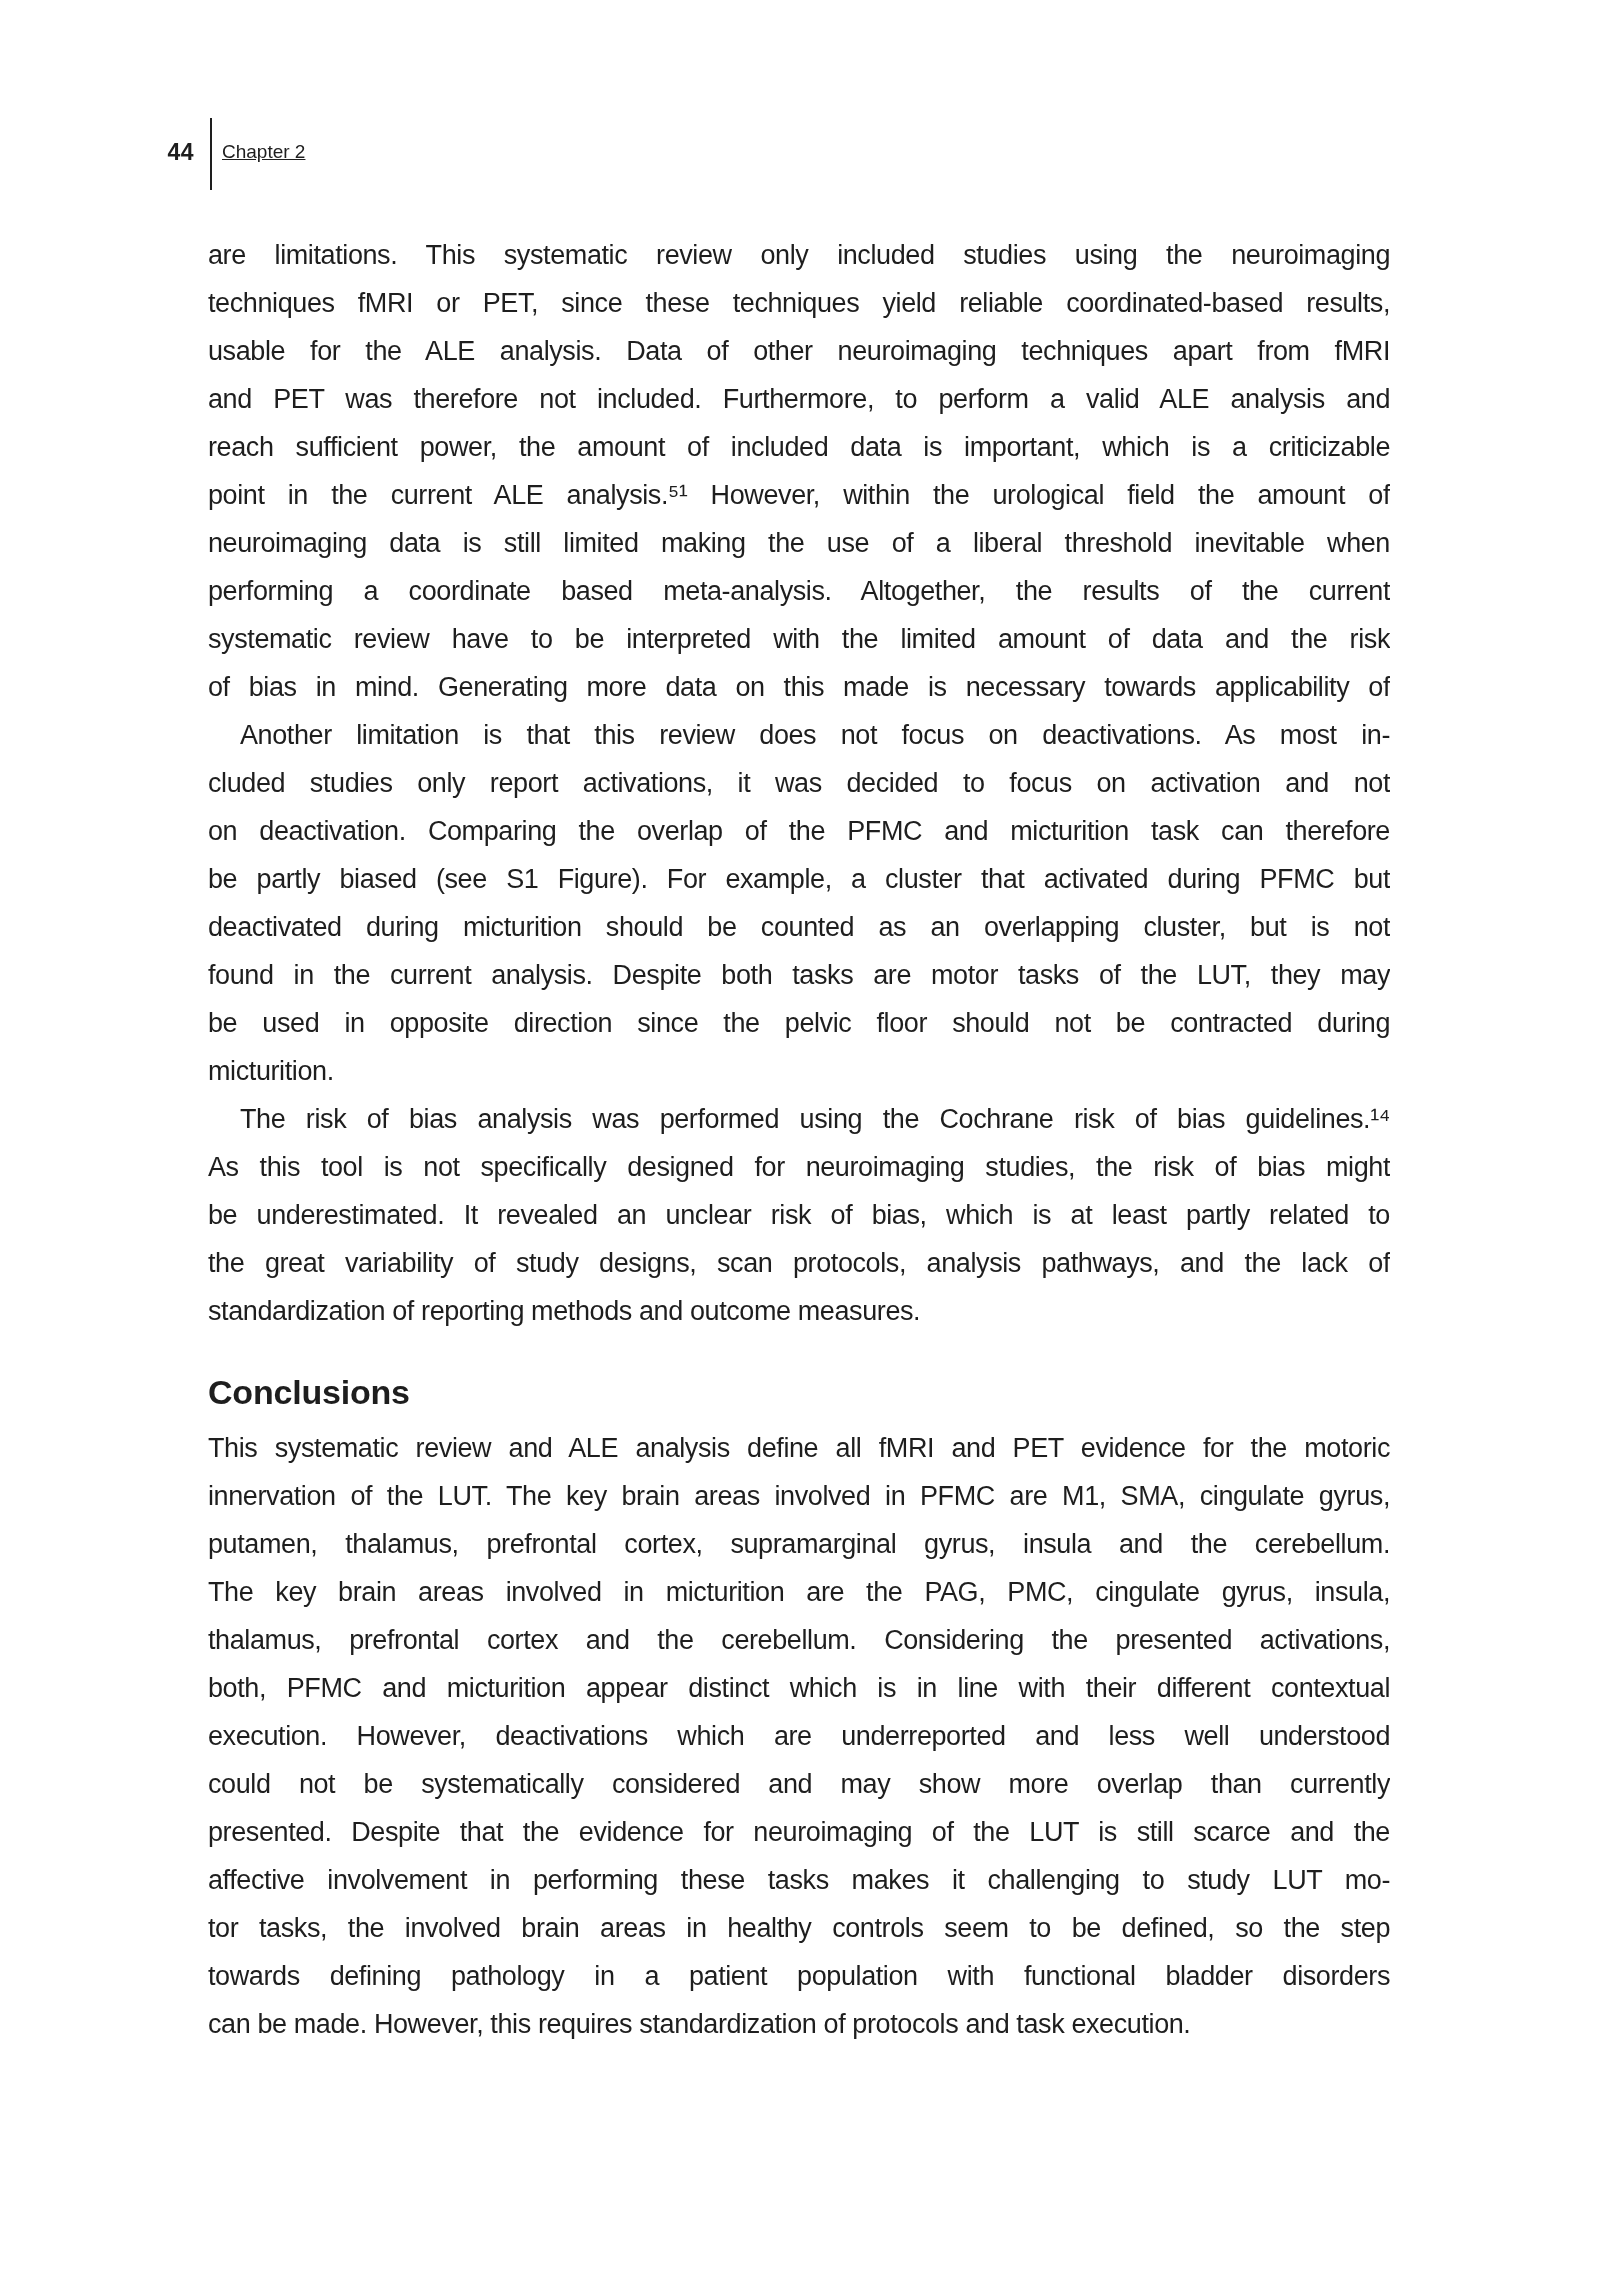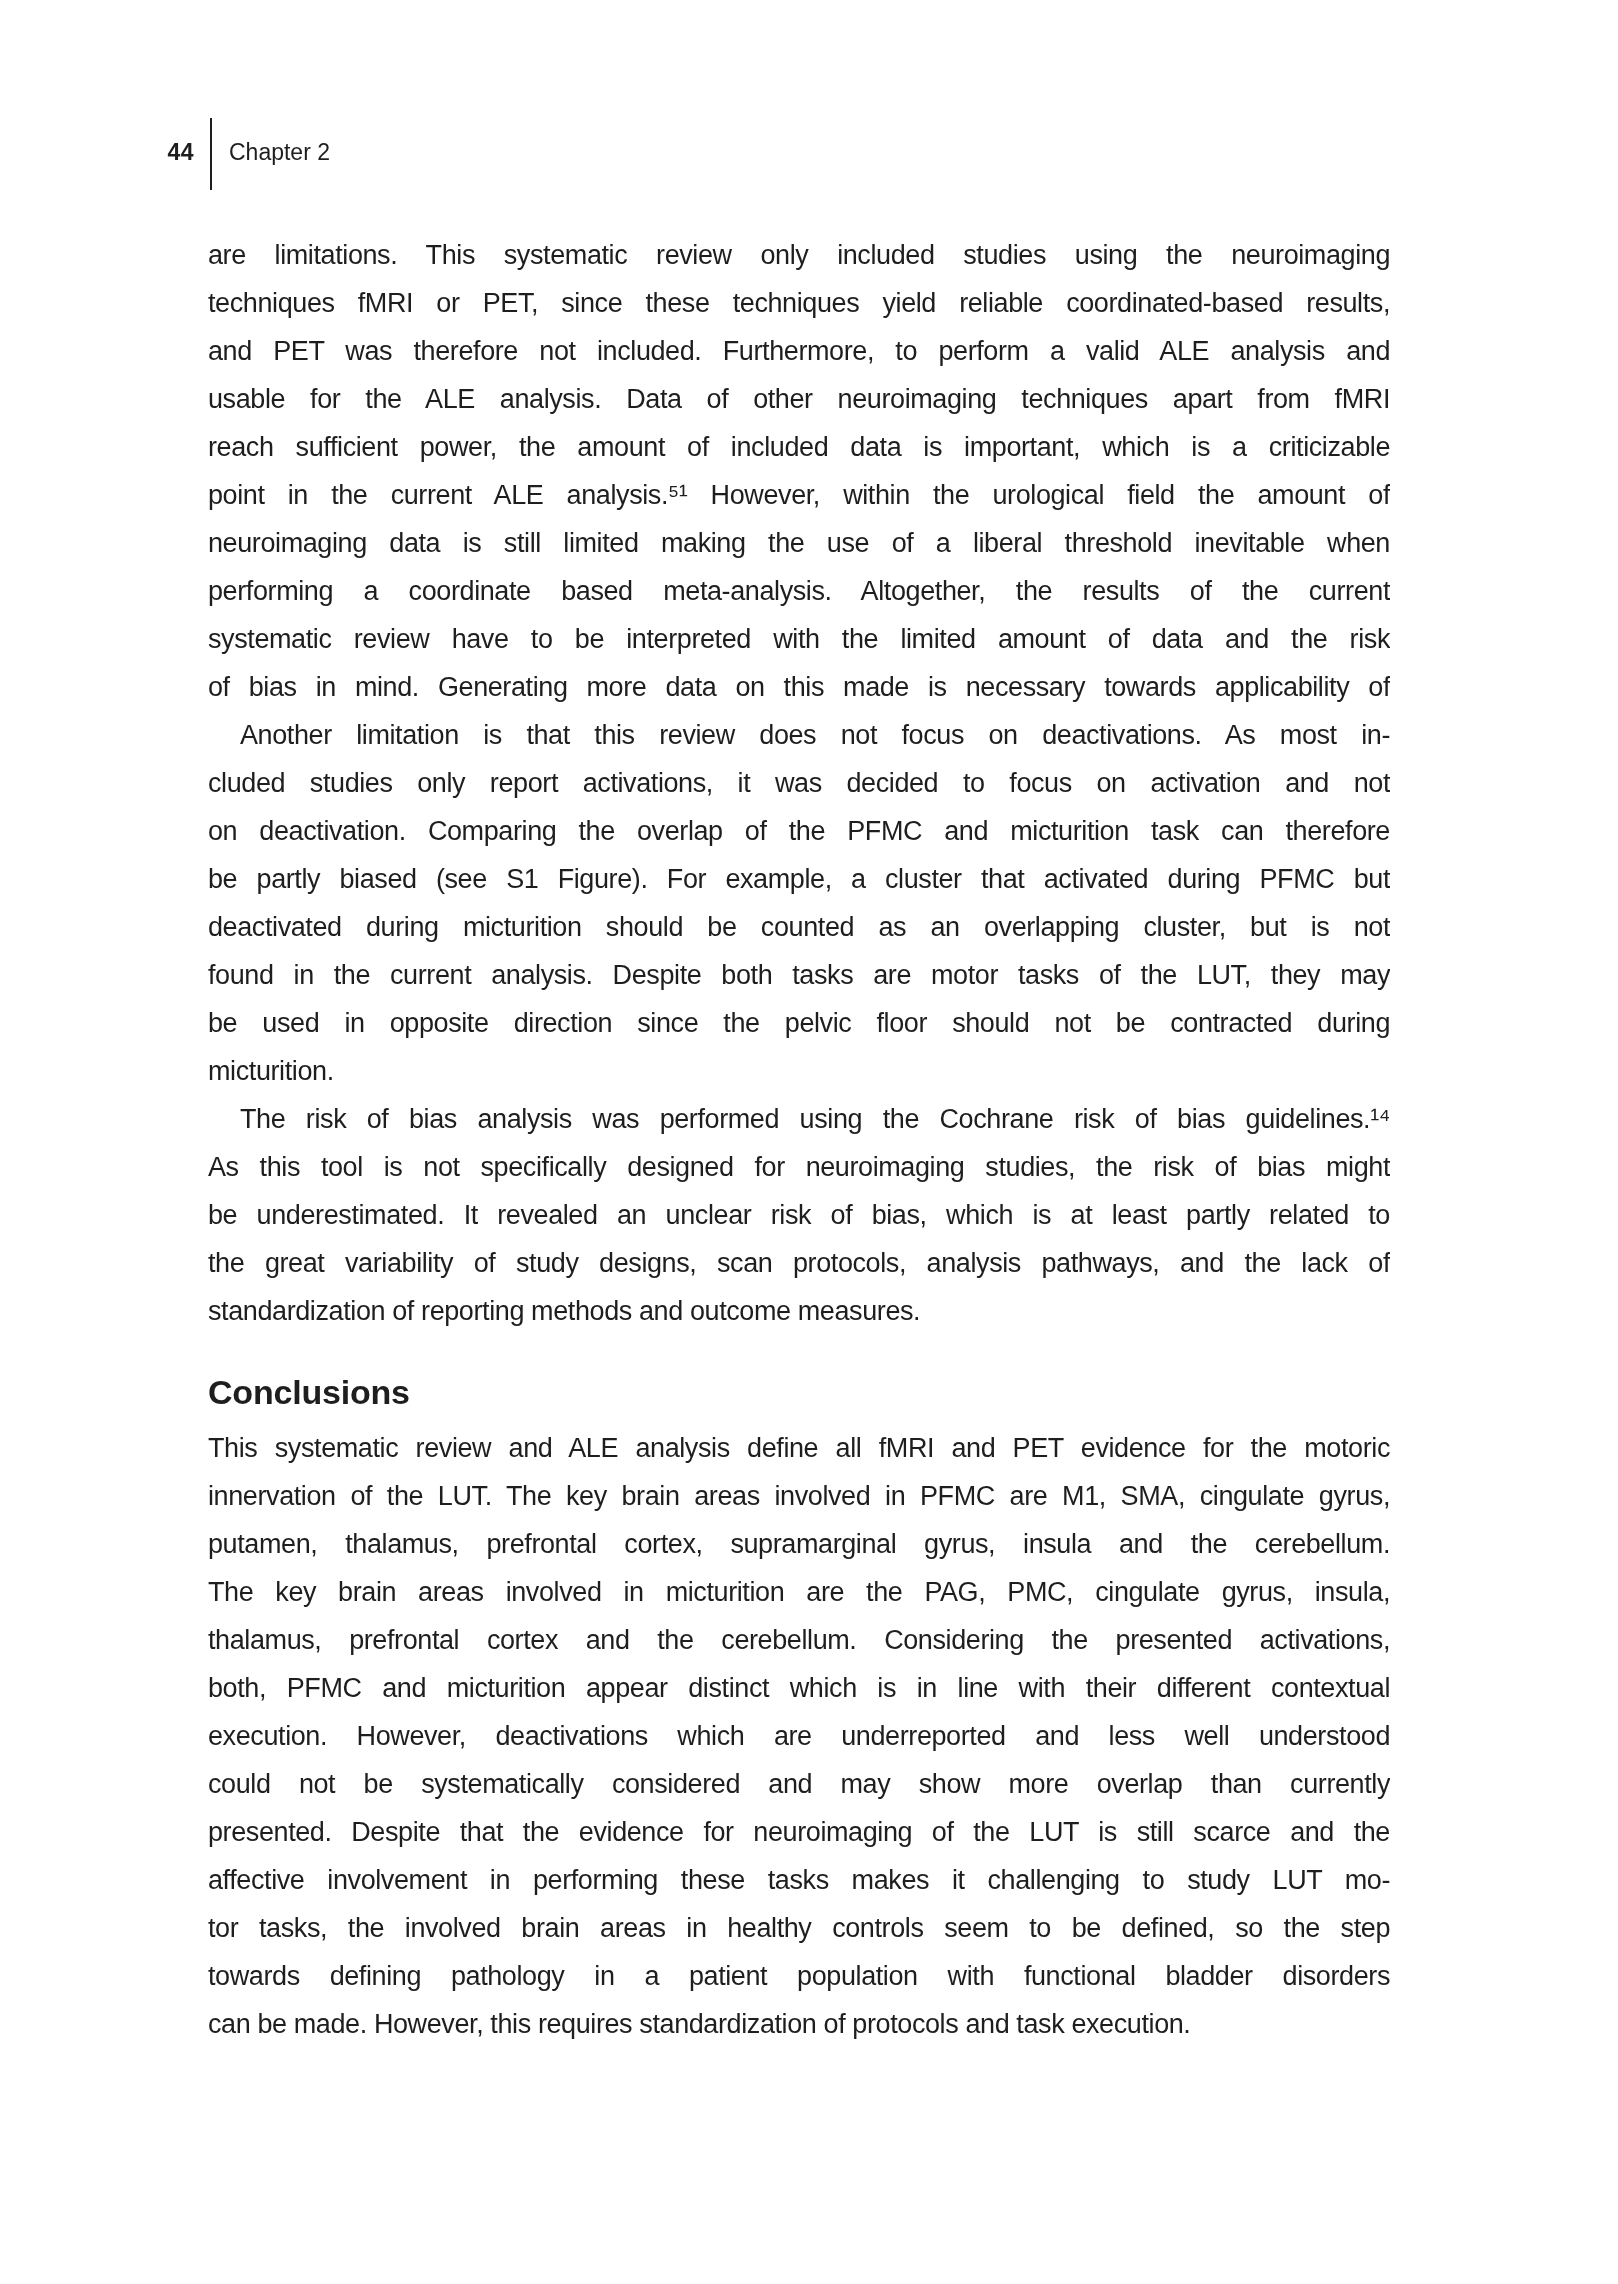--- a/index.html
+++ b/index.html
@@ -39,24 +39,25 @@
     position: absolute;
     top: 118px;
     left: 210px;
     width: 2.3px;
     height: 72px;
     background: #1e1e1e;
   }
   .chapter-label {
     position: absolute;
     top: 137px;
-    left: 229px;
-    font-size: 23px;
+    left: 222px;
+    font-size: 19px;
     line-height: 30px;
     font-weight: normal;
+    text-decoration: underline;
   }
   
   .body-text {
     position: absolute;
     top: 231px;
     left: 208px;
     width: 1182px;
     font-size: 27px;
     letter-spacing: -0.4px;
     line-height: 48px;
@@ -92,22 +93,22 @@
     <span class="pagenum">44</span>
     <span class="header-rule"></span>
     <span class="chapter-label">Chapter 2</span>
   </header>
 
   <main class="body-text">
 
     <section>
         <p class="line">are limitations. This systematic review only included studies using the neuroimaging</p>
         <p class="line">techniques fMRI or PET, since these techniques yield reliable coordinated-based results,</p>
+        <p class="line">usable for the ALE analysis. Data of other neuroimaging techniques apart from fMRI</p>
         <p class="line">and PET was therefore not included. Furthermore, to perform a valid ALE analysis and</p>
-        <p class="line">usable for the ALE analysis. Data of other neuroimaging techniques apart from fMRI</p>
         <p class="line">reach sufficient power, the amount of included data is important, which is a criticizable</p>
         <p class="line">point in the current ALE analysis.⁵¹ However, within the urological field the amount of</p>
         <p class="line">neuroimaging data is still limited making the use of a liberal threshold inevitable when</p>
         <p class="line">performing a coordinate based meta-analysis. Altogether, the results of the current</p>
         <p class="line">systematic review have to be interpreted with the limited amount of data and the risk</p>
         <p class="line">of bias in mind. Generating more data on this made is necessary towards applicability of</p>
         <p class="line indent">Another limitation is that this review does not focus on deactivations. As most in-</p>
         <p class="line">cluded studies only report activations, it was decided to focus on activation and not</p>
         <p class="line">on deactivation. Comparing the overlap of the PFMC and micturition task can therefore</p>
         <p class="line">be partly biased (see S1 Figure). For example, a cluster that activated during PFMC but</p>

